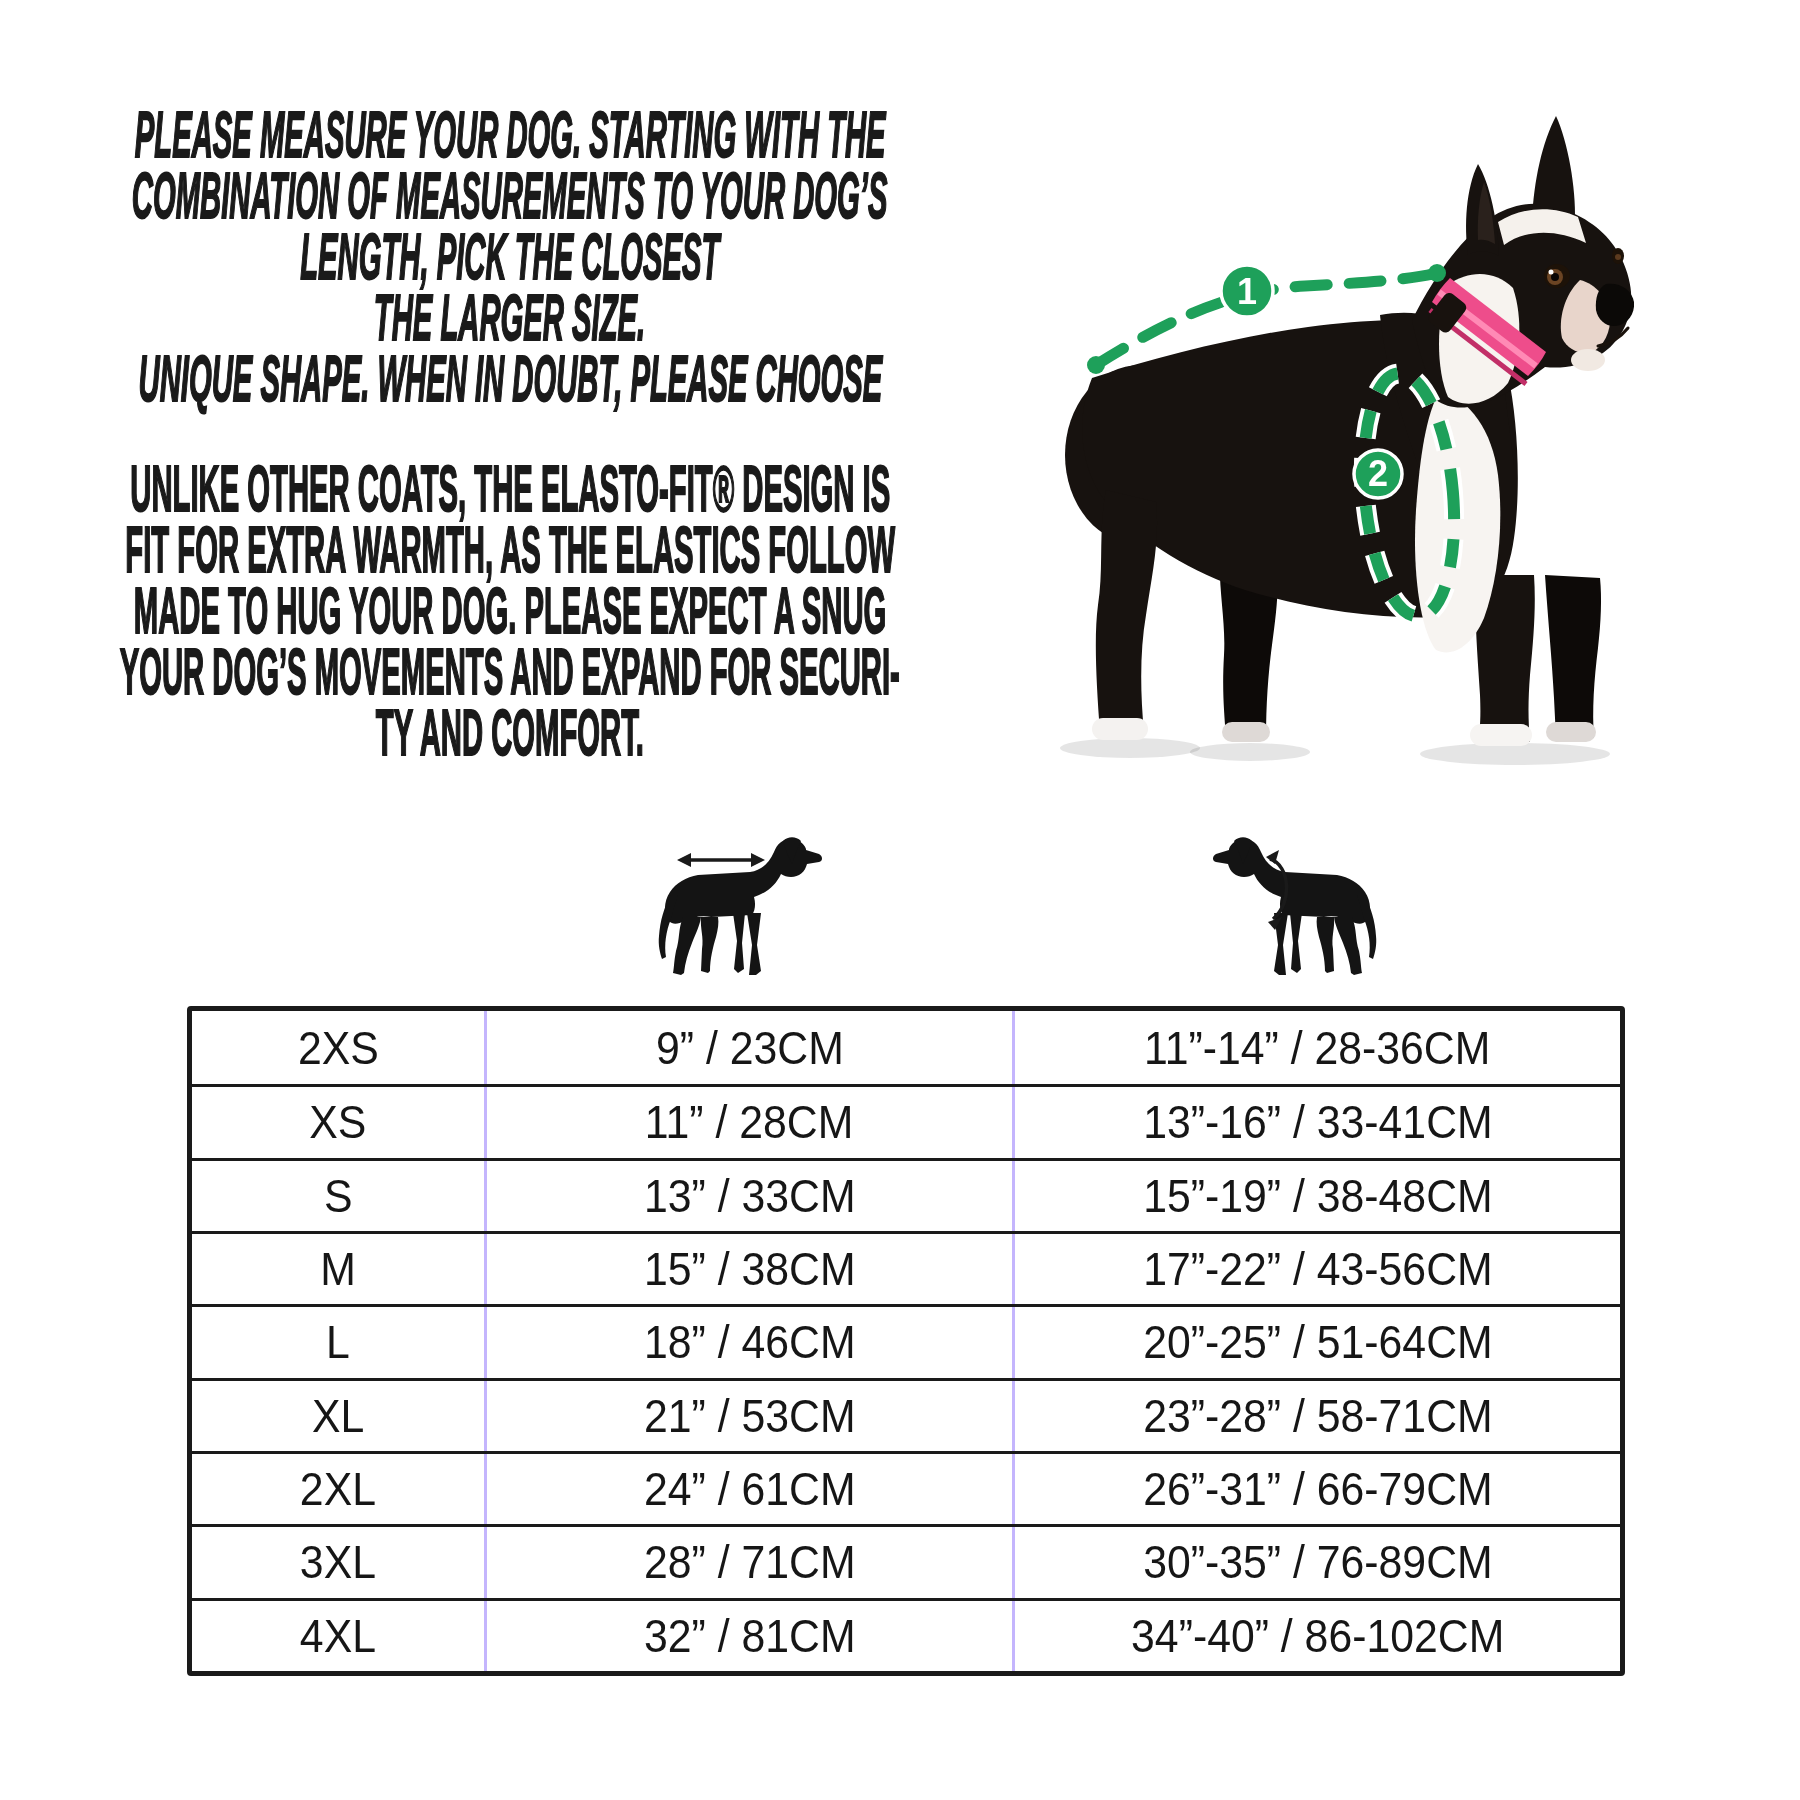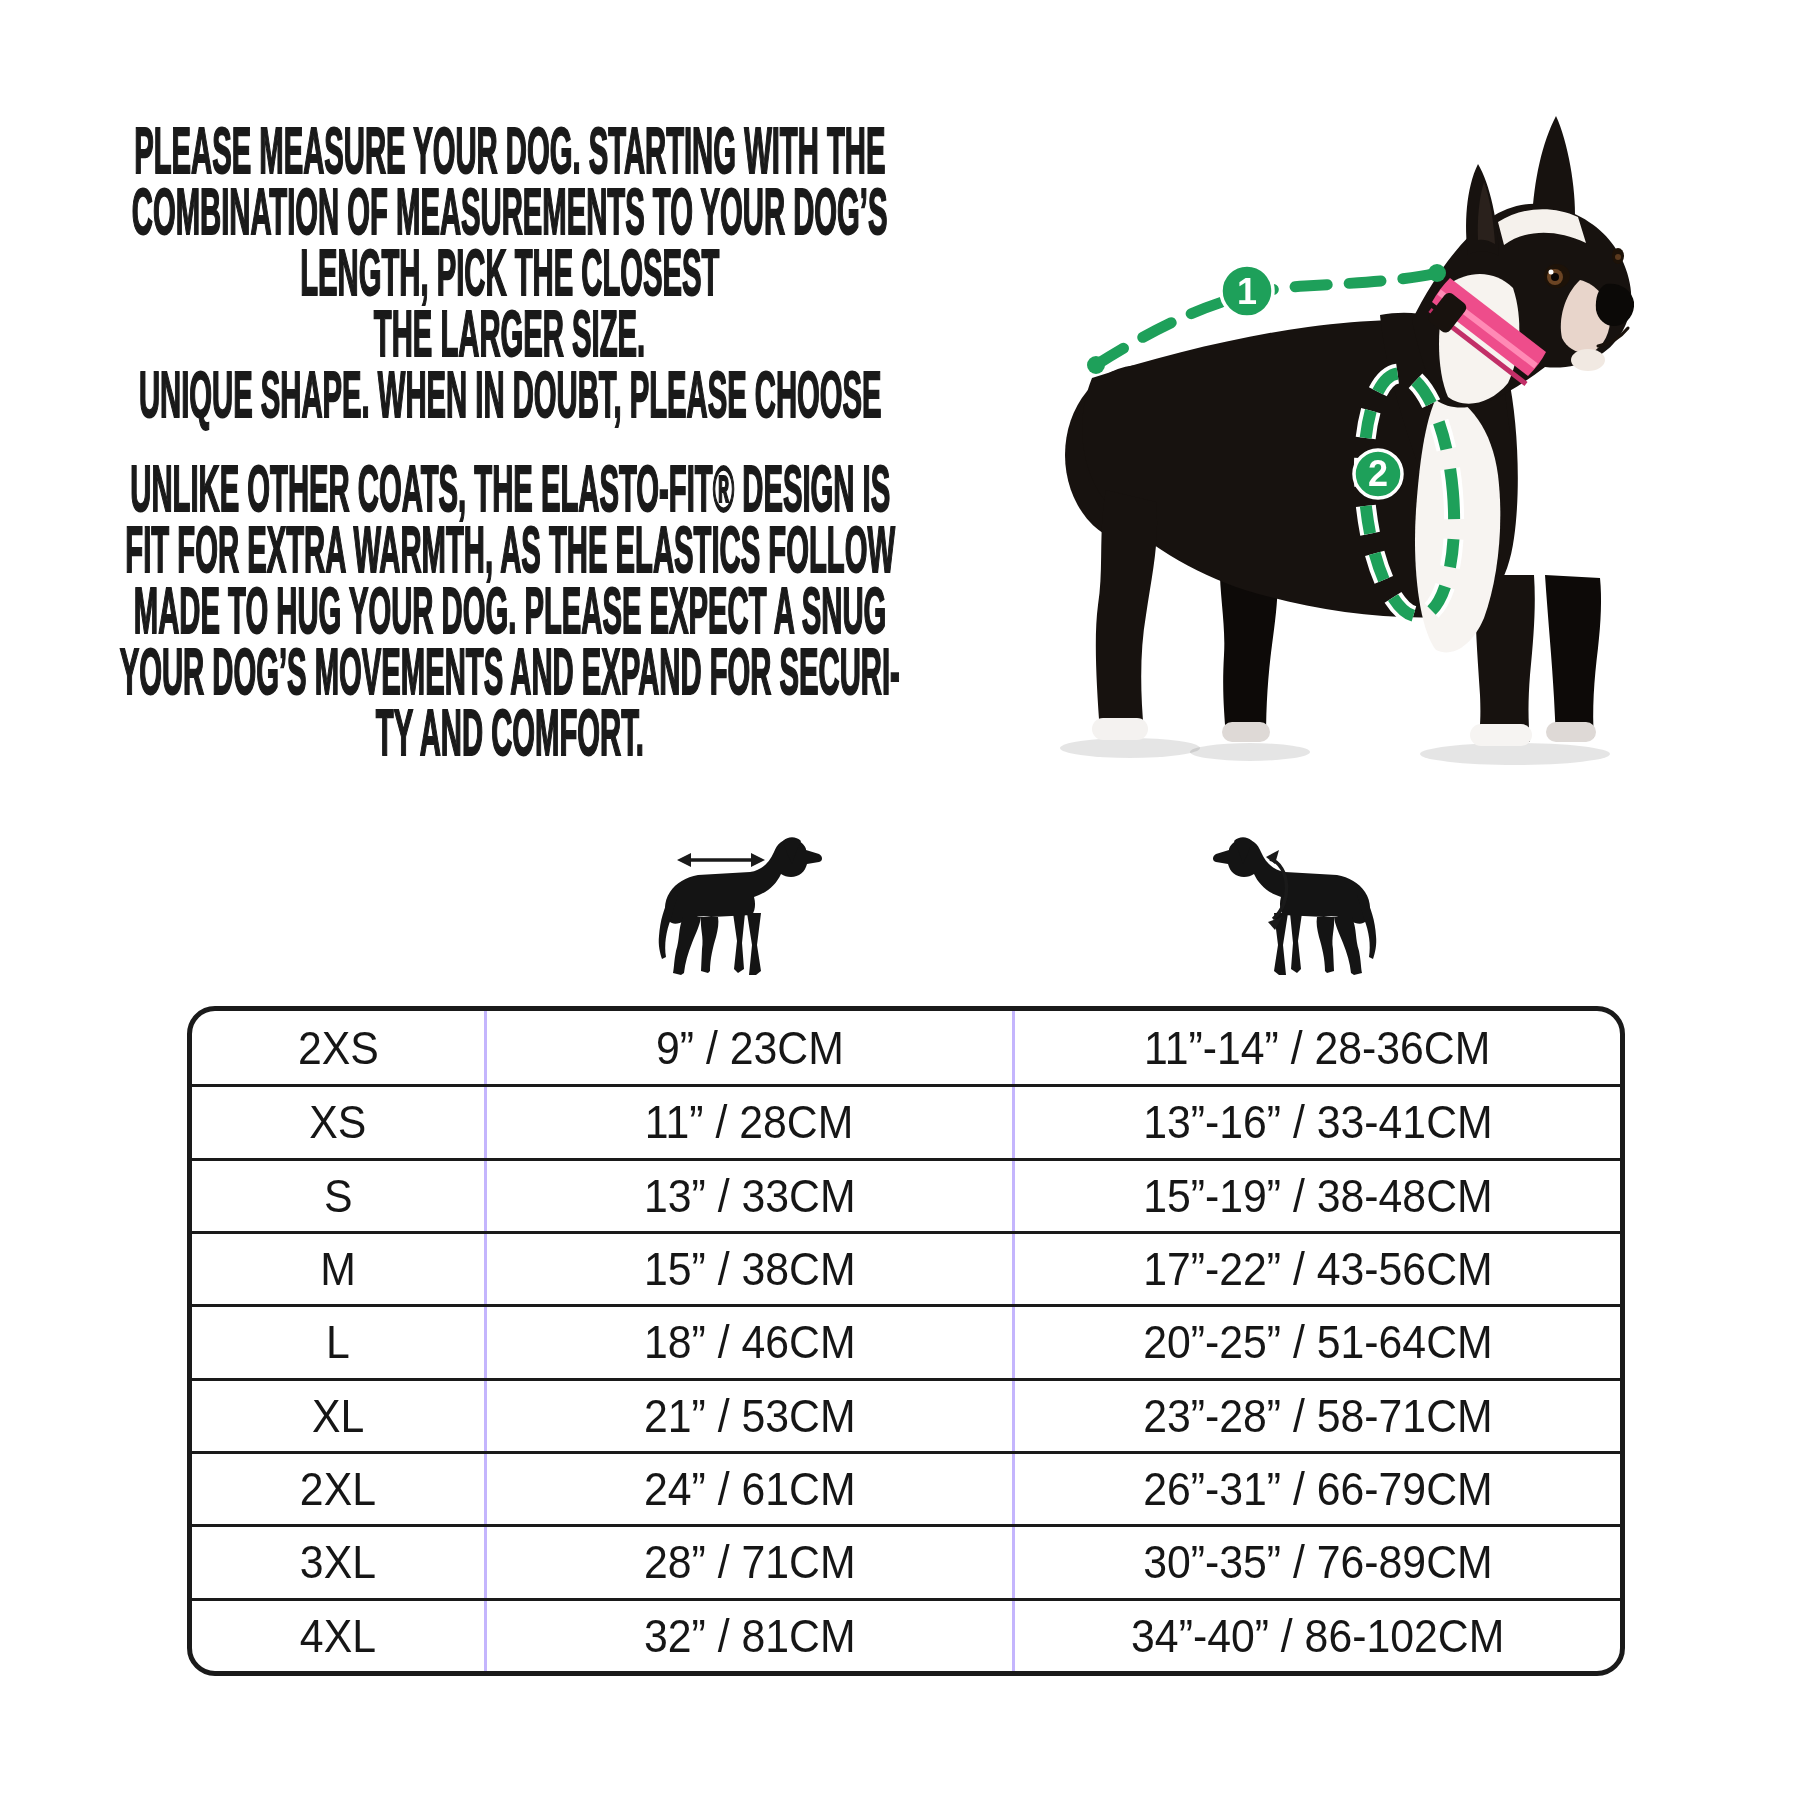--- a/index.html
+++ b/index.html
@@ -3,34 +3,34 @@
 <meta charset="utf-8">
 <style>
   html,body{margin:0;padding:0;}
   body{
     width:1800px;height:1800px;position:relative;overflow:hidden;
     background:#ffffff;
     font-family:"Liberation Sans",sans-serif;
   }
   
   .para{position:absolute;left:10px;width:1000px;display:flex;flex-direction:column;}
-  #intro{top:120px;}
+  #intro{top:104px;font-style:italic;}
   #fitnote{top:458px;justify-content:space-between;}
   .pline{height:61px;display:flex;justify-content:center;align-items:center;overflow:visible;}
   .pline span{
     flex:none;white-space:nowrap;
     font-weight:700;font-size:65px;line-height:1;
     color:#1a1a1a;
     transform:scaleX(0.45);
     -webkit-text-stroke:2px #1a1a1a;
   }
   
   .size-table{
     position:absolute;left:187px;top:1006px;width:1438px;height:670px;
-    border:5px solid #1a1a1a;border-radius:28px;box-sizing:border-box;
+    border:5px solid #1a1a1a;border-radius:4px;box-sizing:border-box;
     display:grid;grid-template-rows:repeat(9,1fr);background:#fff;
   }
   .trow{display:grid;grid-template-columns:292fr 528fr 608fr;border-top:3px solid #1a1a1a;min-height:0;}
   .trow:first-child{border-top:0;}
   .tcell{display:flex;align-items:center;justify-content:center;border-left:3px solid #c4b5fd;min-width:0;overflow:visible;}
   .tcell:first-child{border-left:0;}
   .tcell span{
     flex:none;white-space:nowrap;
     font-weight:400;font-size:46px;line-height:1;color:#161616;
     transform:scaleX(0.93);

